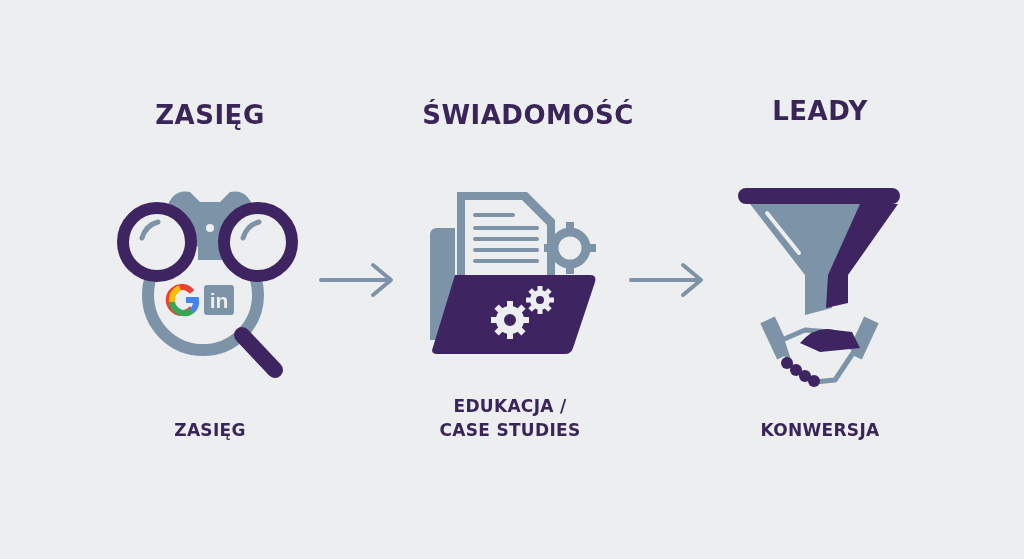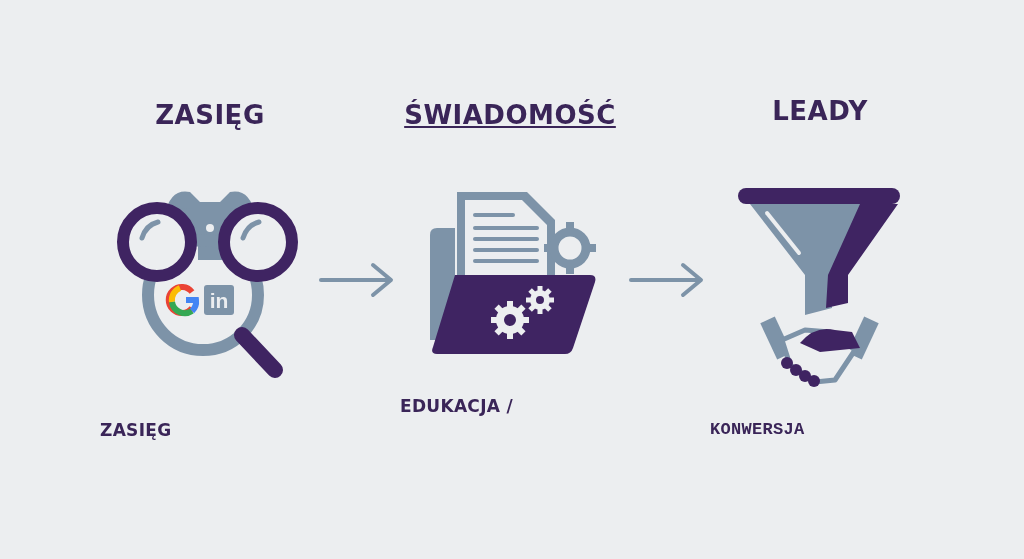--- a/index.html
+++ b/index.html
@@ -1,19 +1,19 @@
 <!DOCTYPE html>
 <html><head>
 <meta charset="utf-8">
 <style>
   html, body { margin:0; padding:0; }
   body { width:1024px; height:559px; background:#eceef0; position:relative; overflow:hidden;
          font-family:"DejaVu Sans", "Liberation Sans", sans-serif; }
   .title { position:absolute; font-weight:bold; color:#3a2558; font-size:26px; text-align:center; letter-spacing:0.5px; }
-  .label { position:absolute; font-weight:bold; color:#3a2558; font-size:17px; line-height:24px; letter-spacing:0.3px; }
+  .label { position:absolute; font-weight:bold; color:#3a2558; font-size:17px; text-align:center; line-height:24px; letter-spacing:0.3px; }
   svg { position:absolute; overflow:visible; }
 </style>
 </head>
 <body>
 
 <div>
 
   <div class="title" style="left:100px;top:100px;width:220px;">ZASIĘG</div>
   <svg width="200" height="210" style="left:110px;top:180px;">
 
@@ -39,21 +39,21 @@
     <rect x="94" y="105" width="30" height="30" rx="3" fill="#7d93a8"></rect>
     <text x="109" y="128" text-anchor="middle" font-family="Liberation Sans, sans-serif" font-weight="bold" font-size="21" fill="#eceef0">in</text>
   </svg>
   <div class="label" style="left:100px;top:418px;width:220px;">ZASIĘG</div>
 
   <svg width="80" height="40" style="left:318px;top:260px;">
     <line x1="3" y1="20" x2="72" y2="20" stroke="#7d93a8" stroke-width="4" stroke-linecap="round"></line>
     <polyline points="55,5 73,20 55,35" fill="none" stroke="#7d93a8" stroke-width="4" stroke-linecap="round" stroke-linejoin="round"></polyline>
   </svg>
 
-  <div class="title" style="left:380px;top:100px;width:260px;text-decoration:underline;">ŚWIADOMOŚĆ</div>
+  <div class="title" style="left:398px;top:100px;width:260px;">ŚWIADOMOŚĆ</div>
   <svg width="200" height="180" style="left:410px;top:180px;">
 
     <path d="M20 55 Q20 48 27 48 L45 48 L45 160 L20 160 Z" fill="#7d93a8"></path>
 
     <path d="M47 12 L117 12 L145 40 L145 100 L47 100 Z" fill="#7d93a8"></path>
     <path d="M55 20 L112 20 L137 45 L137 100 L55 100 Z" fill="#eceef0"></path>
     <rect x="63" y="33" width="42" height="4" rx="2" fill="#7d93a8"></rect>
     <rect x="63" y="46" width="66" height="4" rx="2" fill="#7d93a8"></rect>
     <rect x="63" y="57" width="66" height="4" rx="2" fill="#7d93a8"></rect>
     <rect x="63" y="68" width="66" height="4" rx="2" fill="#7d93a8"></rect>
@@ -89,20 +89,21 @@
       <rect x="8" y="-2.5" width="6" height="5"></rect>
         <rect x="-14" y="-2.5" width="6" height="5"></rect>
       <rect x="-2.5" y="-14" width="5" height="6" transform="rotate(45)"></rect>
         <rect x="-2.5" y="8" width="5" height="6" transform="rotate(45)"></rect>
       <rect x="8" y="-2.5" width="6" height="5" transform="rotate(45)"></rect>
         <rect x="-14" y="-2.5" width="6" height="5" transform="rotate(45)"></rect>
     </g>
   </svg>
   <div class="label" style="left:400px;top:394px;width:220px;">
     <div>EDUKACJA /</div>
+    <div>CASE STUDIES</div>
   </div>
 
   <svg width="80" height="40" style="left:628px;top:260px;">
     <line x1="3" y1="20" x2="72" y2="20" stroke="#7d93a8" stroke-width="4" stroke-linecap="round"></line>
     <polyline points="55,5 73,20 55,35" fill="none" stroke="#7d93a8" stroke-width="4" stroke-linecap="round" stroke-linejoin="round"></polyline>
   </svg>
 
   <div class="title" style="left:710px;top:96px;width:220px;">LEADY</div>
   <svg width="200" height="210" style="left:720px;top:180px;">
     <rect x="18" y="8" width="162" height="16" rx="8" fill="#3f2462"></rect>
@@ -112,15 +113,15 @@
 
     <rect x="48" y="138" width="16" height="40" transform="rotate(-25 56 158)" fill="#7d93a8"></rect>
     <rect x="135" y="138" width="16" height="40" transform="rotate(25 143 158)" fill="#7d93a8"></rect>
     <path d="M62 160 L85 150 L110 152 L135 170 L115 200 L95 202 L70 185 Z" fill="#eceef0" stroke="#7d93a8" stroke-width="5" stroke-linejoin="round"></path>
     <path d="M80 163 Q95 145 115 150 L132 152 L140 168 L100 172 Z" fill="#3f2462"></path>
     <circle cx="67" cy="183" r="6" fill="#3f2462"></circle>
     <circle cx="76" cy="190" r="6" fill="#3f2462"></circle>
     <circle cx="85" cy="196" r="6" fill="#3f2462"></circle>
     <circle cx="94" cy="201" r="6" fill="#3f2462"></circle>
   </svg>
-  <div class="label" style="left:710px;top:418px;width:220px;font-family:Liberation Mono, monospace;">KONWERSJA</div>
+  <div class="label" style="left:710px;top:418px;width:220px;">KONWERSJA</div>
 
 </div>
 
 </body></html>

